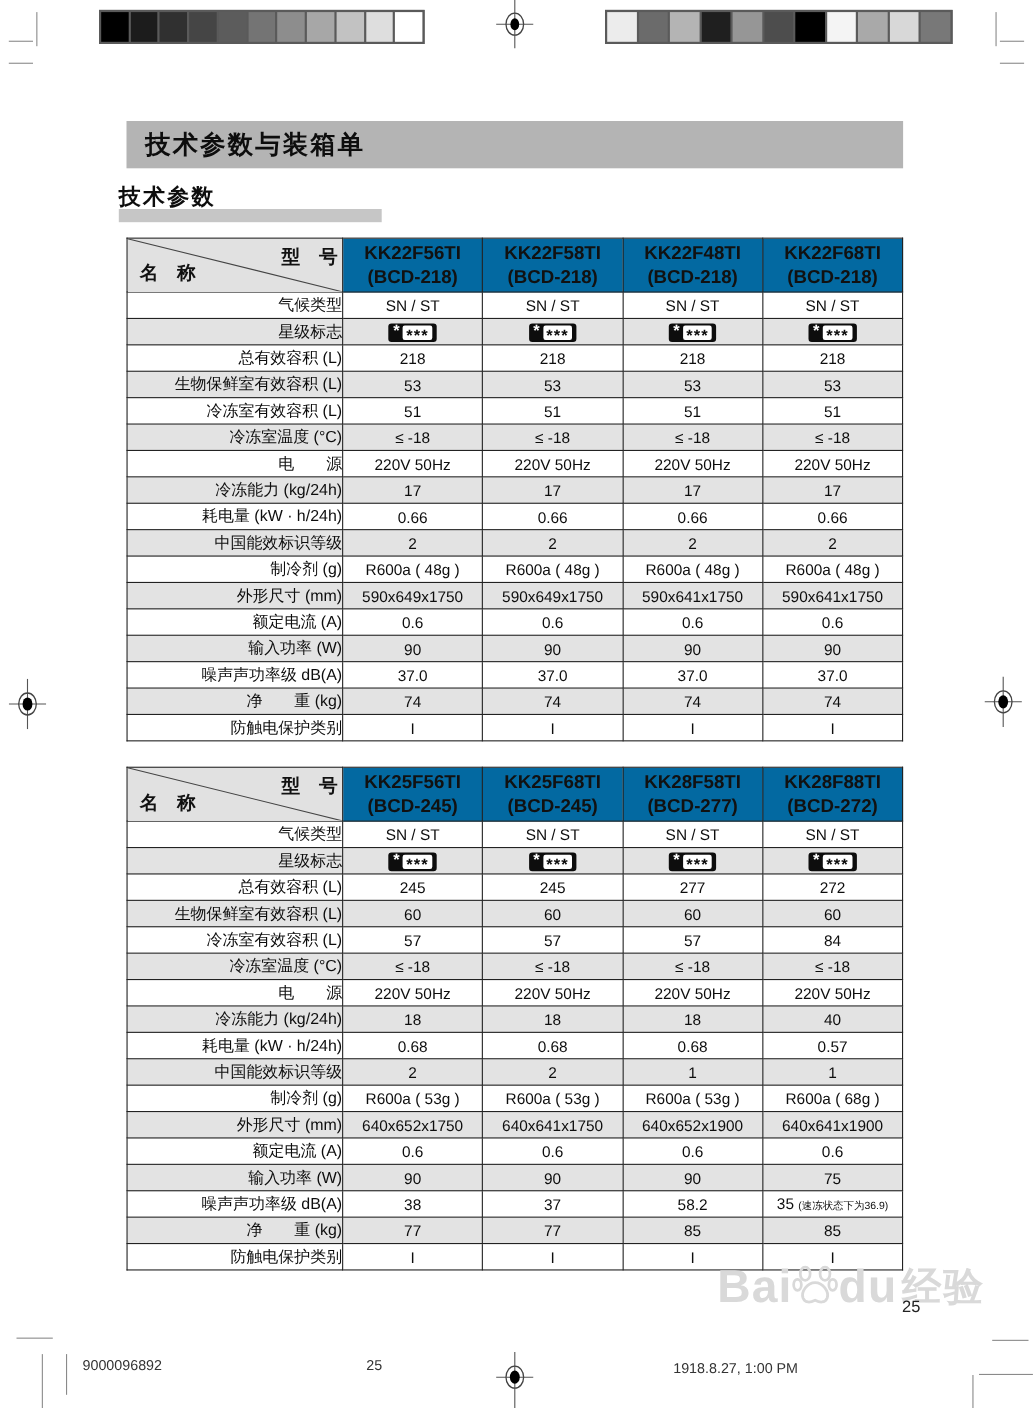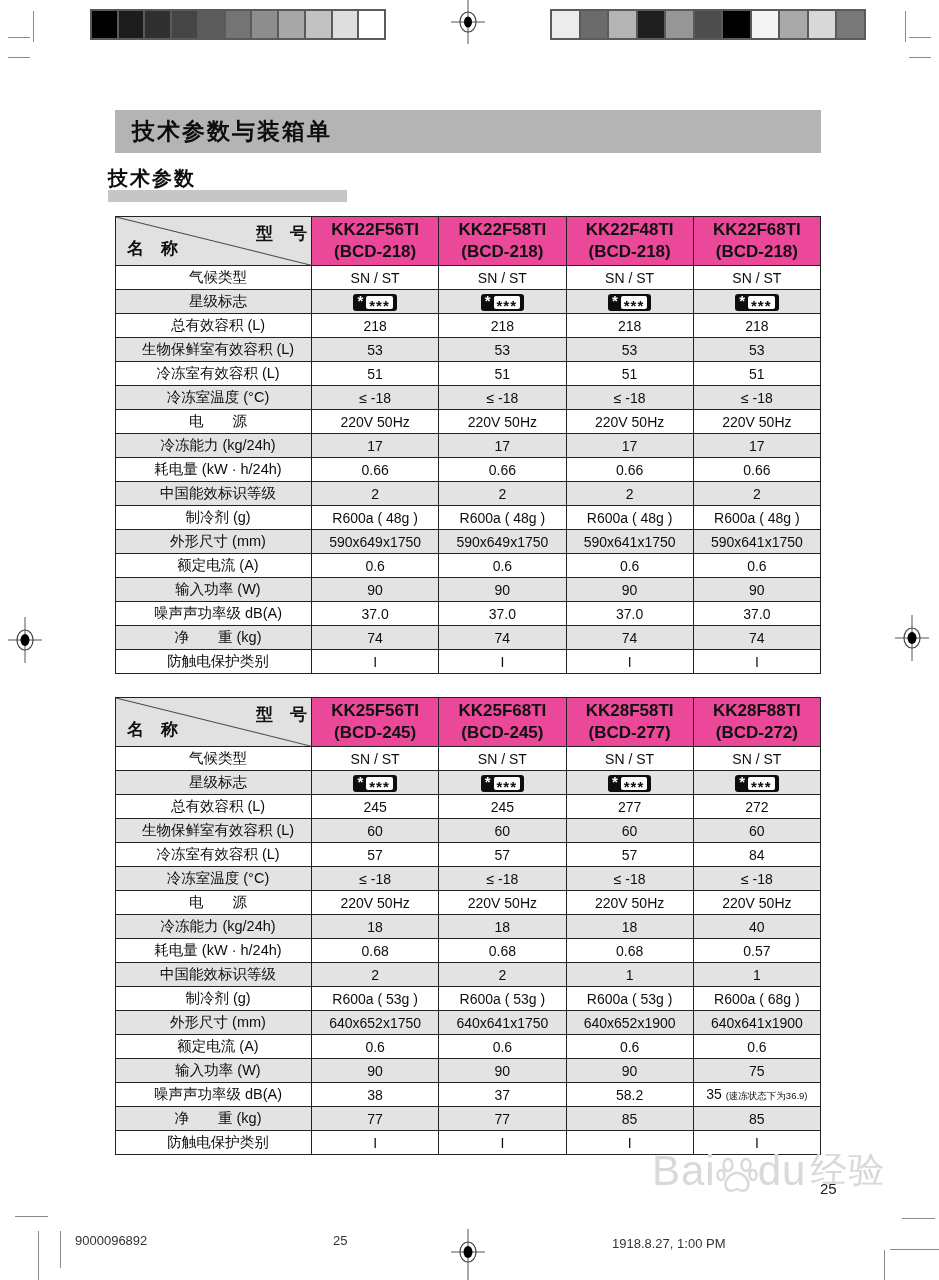--- a/index.html
+++ b/index.html
@@ -27,36 +27,36 @@
   .tbl{position:absolute;left:115px;width:706px;}
   #table1{top:216px;}
   #table2{top:697px;}
   table.spec{width:706px;border-collapse:collapse;table-layout:fixed;}
   table.spec th,table.spec td{border:1px solid #222;box-sizing:border-box;}
   col.c-label{width:196px;}
   th.corner{background:#e1e1e1;position:relative;height:48px;padding:0;}
   th.corner svg.diag{position:absolute;left:0;top:0;width:100%;height:100%;}
   .c-top{position:absolute;top:5px;right:4px;font-size:17px;font-weight:bold;}
   .c-bot{position:absolute;bottom:5px;left:11px;font-size:17px;font-weight:bold;}
-  th.model{background:#ec4899;font-size:17px;font-weight:bold;line-height:1.3;padding:2px 0;margin-top:48px;}
+  th.model{background:#0369a1;font-size:17px;font-weight:bold;line-height:1.3;padding:2px 0;margin-top:48px;}
   tr.row td{height:24px;background:#fff;white-space:nowrap;}
   tr.row.alt td{background:#e3e3e3;}
-  td.label{text-align:center;padding:0 0 0 9px;font-size:14.5px;color:#0d0d0d;}
+  td.label{text-align:right;padding:0 0 0 9px;font-size:14.5px;color:#0d0d0d;}
   td.val{text-align:center;font-size:14px;color:#0d0d0d;padding:0;}
   .note{font-size:9.5px;}
   
   .badge{display:inline-flex;align-items:center;background:#0d0d0d;border-radius:3px;
          padding:2px 4px;gap:3px;vertical-align:middle;}
   .b-out{color:#fff;font-weight:bold;font-size:15px;line-height:5px;height:8px;display:block;}
   .b-in{background:#fff;color:#0d0d0d;border-radius:2px;font-weight:bold;font-size:15px;
         line-height:5px;padding:7px 3px 1px;letter-spacing:1px;height:5px;display:block;}
 
   
   .wm{position:absolute;left:652px;top:1146px;width:260px;color:#d9d9d9;z-index:1;user-select:none;}
-  .wm-row{display:flex;align-items:flex-end;font-weight:normal;}
+  .wm-row{display:flex;align-items:flex-start;font-weight:bold;}
   .wm-baidu{font-size:42px;letter-spacing:1px;}
   .wm-cn{font-size:36px;letter-spacing:2px;margin-left:4px;}
   .wm-url{font-size:24px;font-weight:bold;letter-spacing:1px;margin-top:0px;margin-left:-14px;}
   .pageno{position:absolute;left:820px;top:1180px;font-size:15px;color:#222;z-index:2;}
   .footer-item{position:absolute;font-size:13px;color:#333;}
   .f-doc{left:75px;top:1233px;}
   .f-page{left:333px;top:1233px;}
   .f-dt{left:612px;top:1236px;}
 </style>
 </head>

